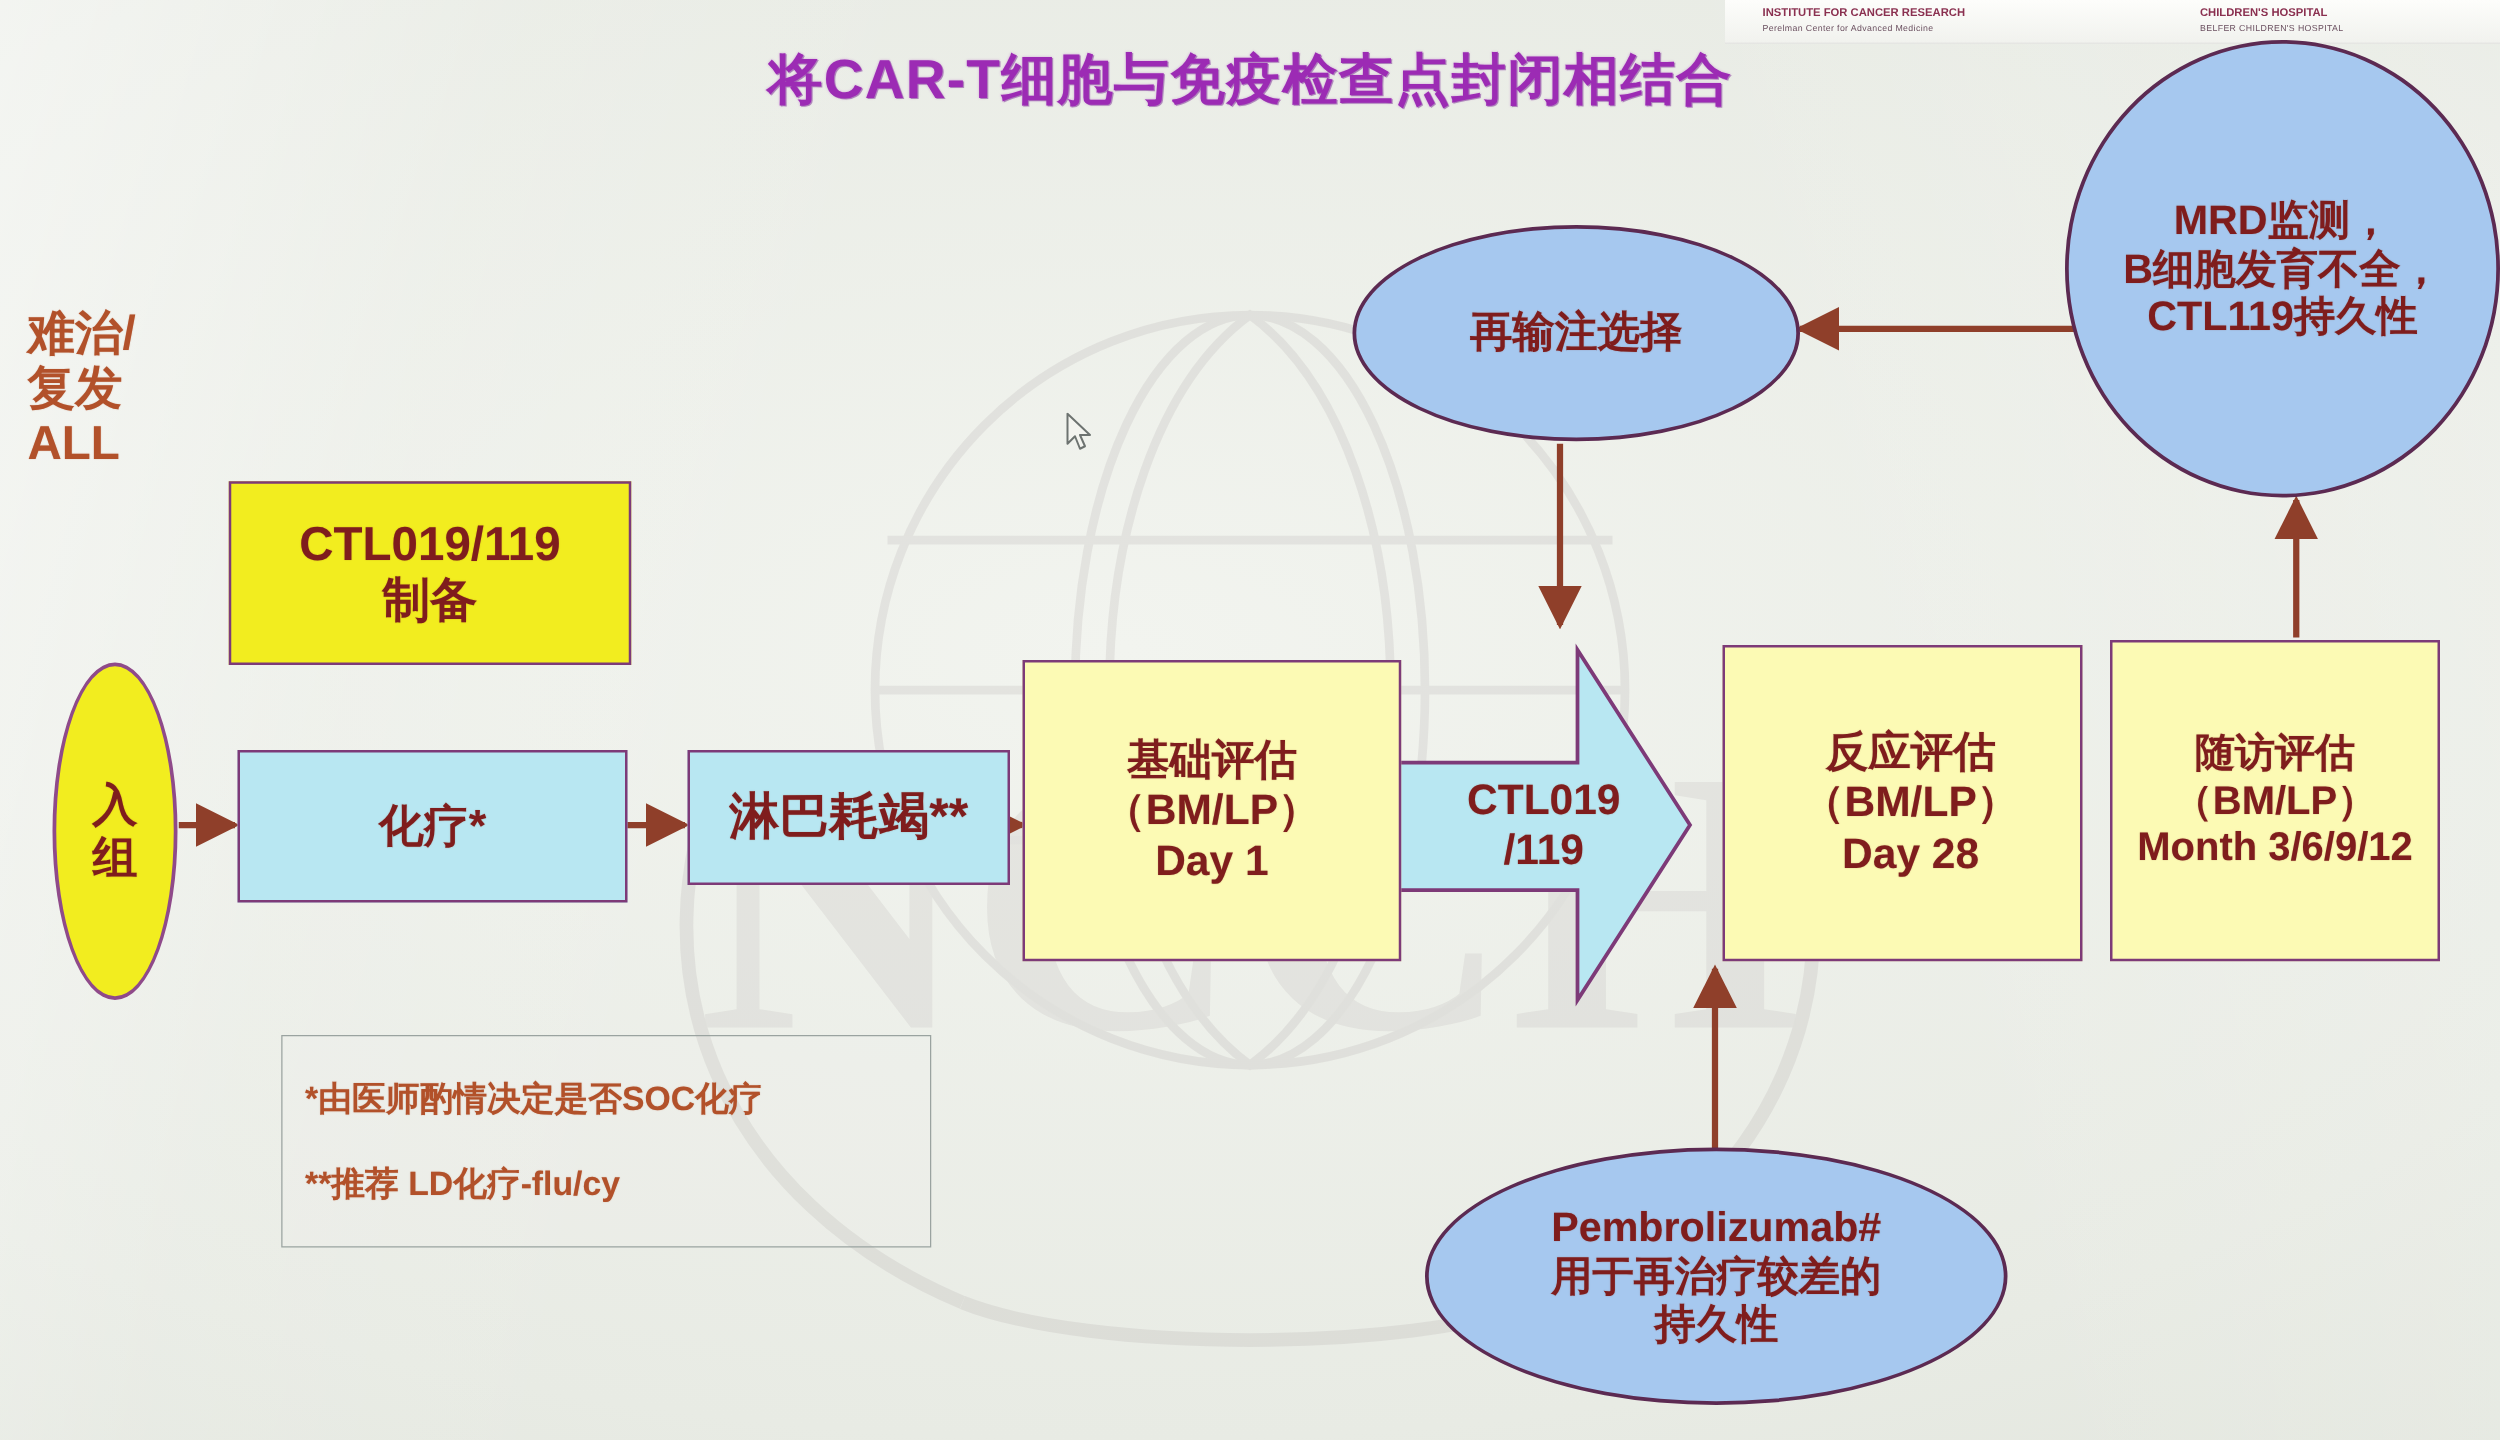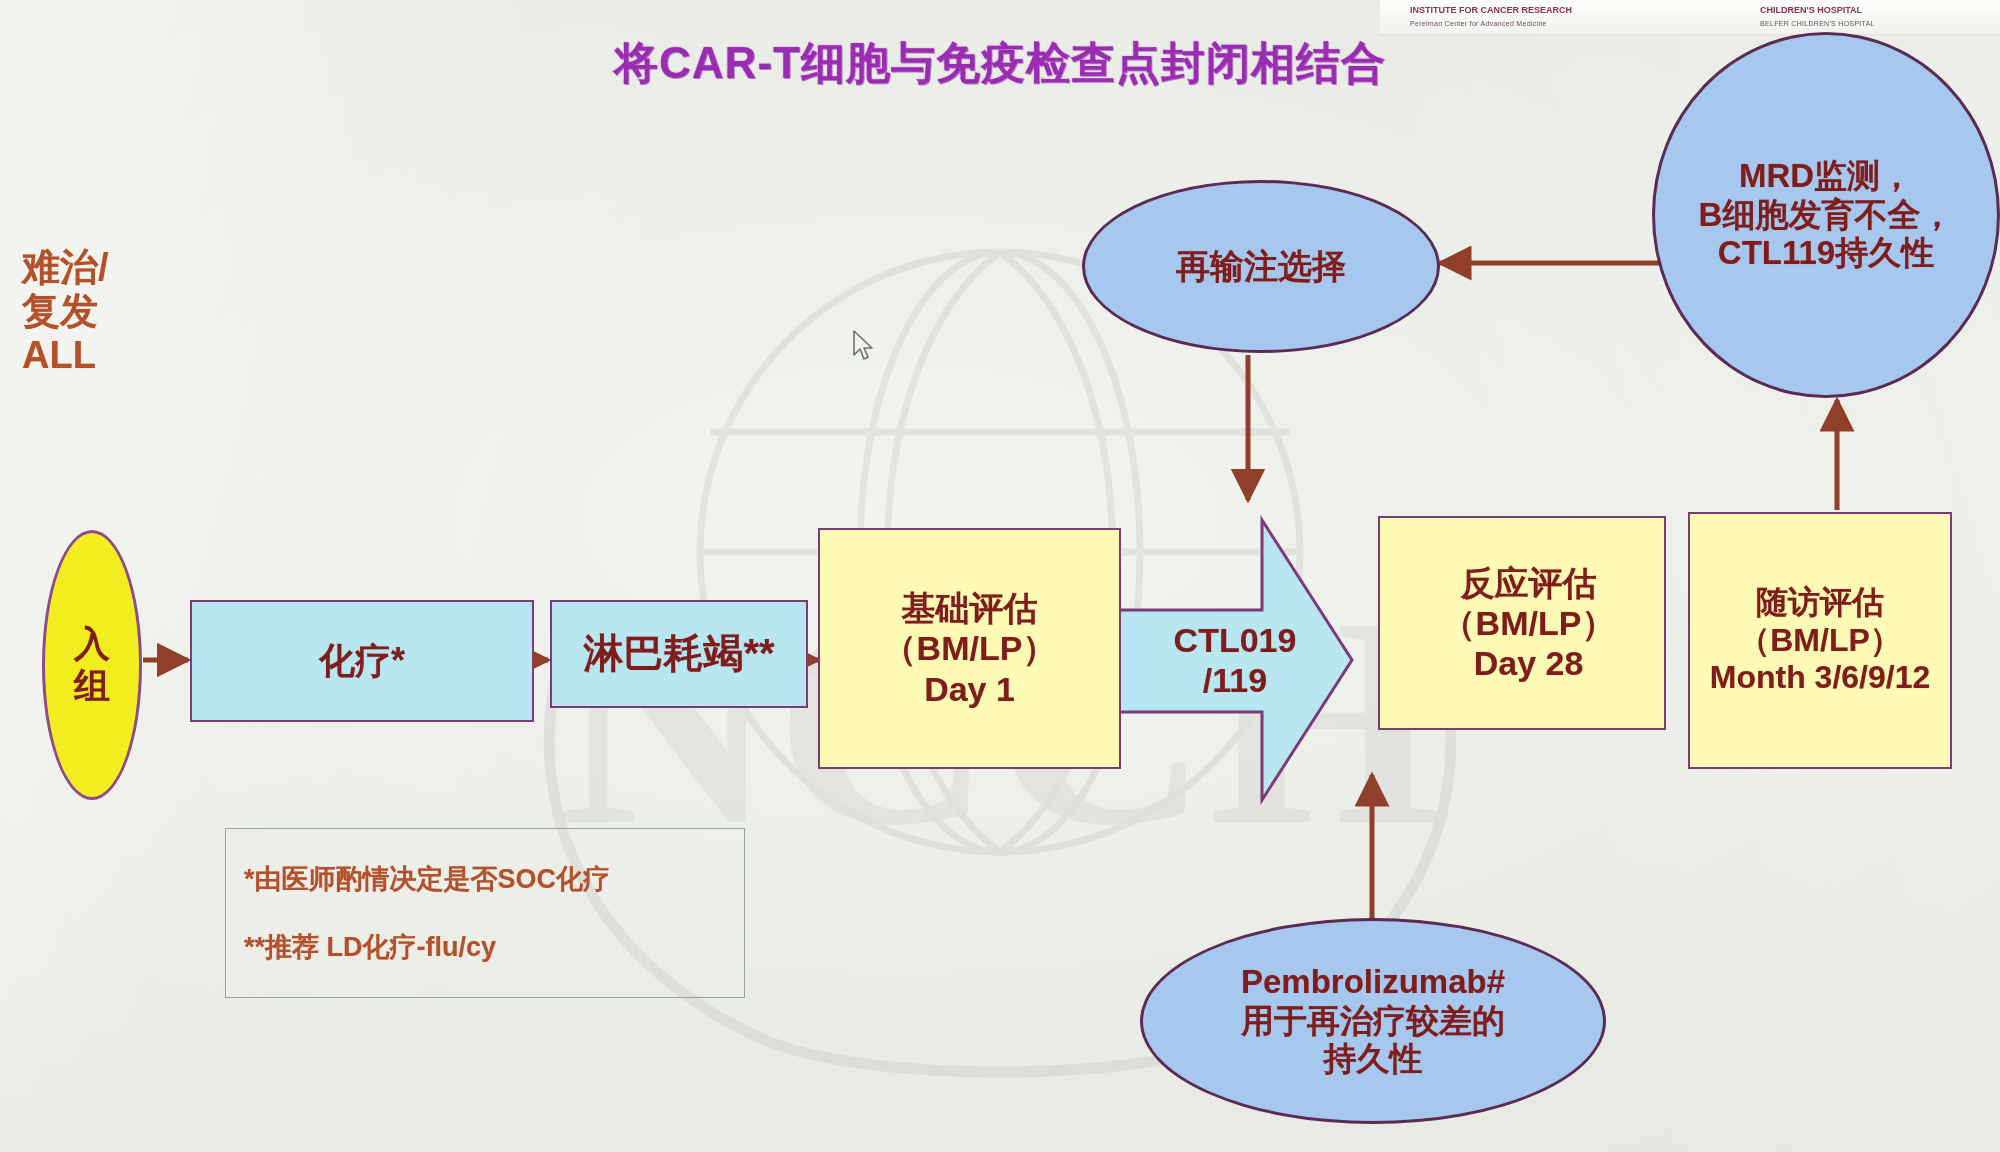--- a/index.html
+++ b/index.html
@@ -198,41 +198,45 @@
     <div>难治/</div>
     <div>复发</div>
     <div>ALL</div>
   </div>
 
   <div class="node ellipse-yellow" style="left:42px; top:530px; width:100px; height:270px; font-size:36px;">
     <div>入</div>
     <div>组</div>
   </div>
 
-
-  <div class="node rect blue-pale" style="left:190px; top:600px; width:344px; height:122px; font-size:36px;">
+  <div class="node rect yellow-strong" style="left:183px; top:385px; width:322px; height:147px; font-size:38px;">
+    <div>CTL019/119</div>
+    <div>制备</div>
+  </div>
+
+  <div class="node rect blue-pale" style="left:190px; top:600px; width:312px; height:122px; font-size:36px;">
     <div>化疗*</div>
   </div>
 
   <div class="node rect blue-pale" style="left:550px; top:600px; width:258px; height:108px; font-size:40px;">
     <div>淋巴耗竭**</div>
   </div>
 
   <div class="node rect yellow-pale" style="left:818px; top:528px; width:303px; height:241px; font-size:34px;">
     <div>基础评估</div>
     <div>（BM/LP）</div>
     <div>Day 1</div>
   </div>
 
   <div class="node" style="left:1140px; top:600px; width:190px; height:120px; font-size:34px;">
     <div>CTL019</div>
     <div>/119</div>
   </div>
 
-  <div class="node rect yellow-pale" style="left:1378px; top:516px; width:288px; height:214px; font-size:34px;padding-left:13px;">
+  <div class="node rect yellow-pale" style="left:1378px; top:516px; width:288px; height:253px; font-size:34px;padding-left:13px;">
     <div>反应评估</div>
     <div>（BM/LP）</div>
     <div>Day 28</div>
   </div>
 
   <div class="node rect yellow-pale" style="left:1688px; top:512px; width:264px; height:257px; font-size:32px;">
     <div>随访评估</div>
     <div>（BM/LP）</div>
     <div>Month 3/6/9/12</div>
   </div>

